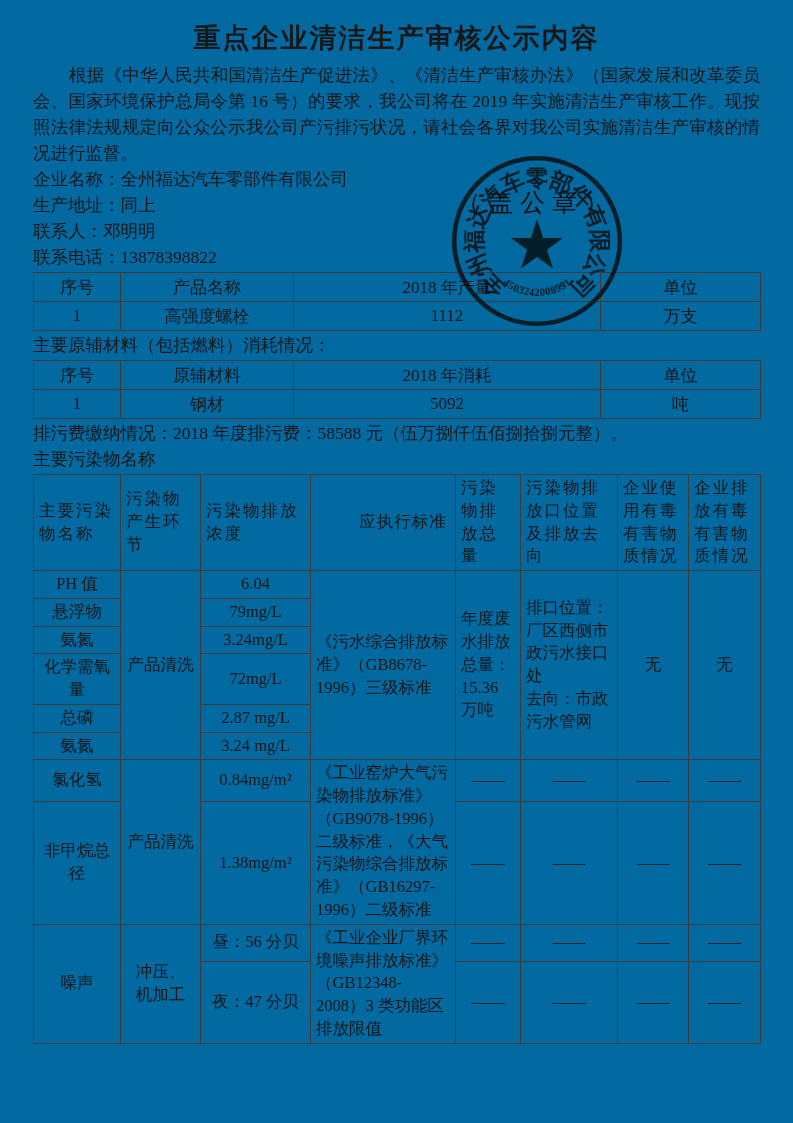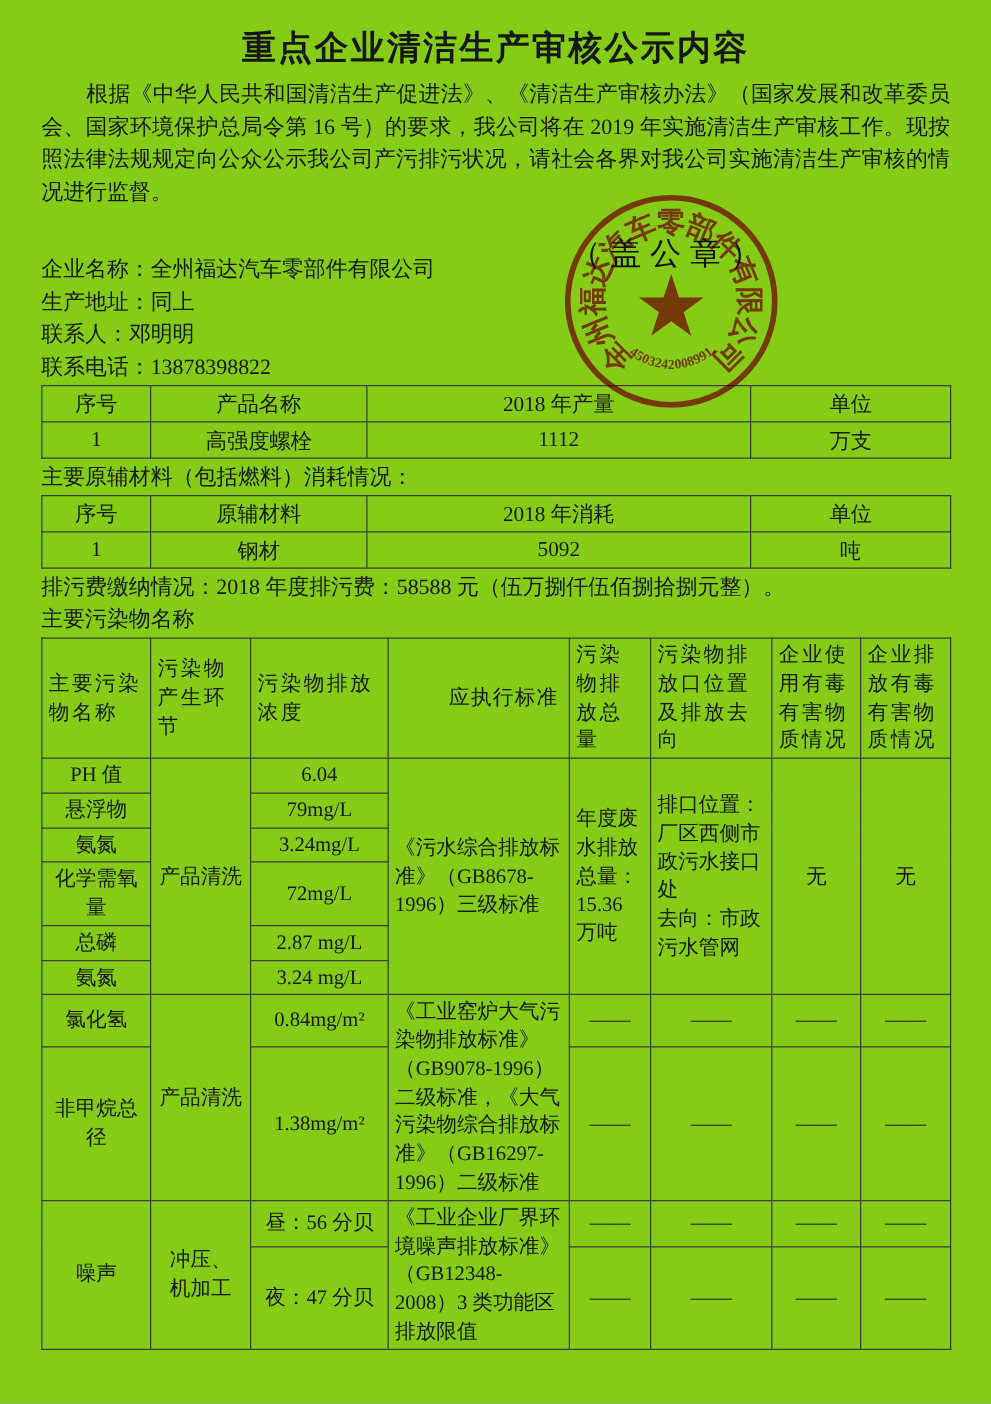--- a/index.html
+++ b/index.html
@@ -1,19 +1,19 @@
 <!DOCTYPE html>
 <html><head>
 <meta charset="utf-8">
 <style>
   html,body{margin:0;padding:0;background:#9a9a9a;}
   .page{
     position:relative;
     width:793px;height:1123px;
-    background:#84cc16;
+    background:#0369a1;
     box-sizing:border-box;
     padding:22px 33px 0 33px;
     font-family:"Liberation Serif","DejaVu Serif",serif;
     color:#171717;
     overflow:hidden;
   }
   .title{
     font-family:"Liberation Sans","DejaVu Sans",sans-serif;
     font-weight:700;
     font-size:27px;
@@ -22,21 +22,21 @@
     letter-spacing:2px;
     margin:0 0 8px 0;
   }
   .intro{
     font-size:17.5px;
     line-height:26px;
     text-align:justify;
     text-indent:36px;
     margin:0;
   }
-  .fields{font-size:17.5px;line-height:26px;margin-top:36px;}
+  .fields{font-size:17.5px;line-height:26px;}
   .field-line{white-space:nowrap;}
   .sec-heading{
     font-size:17.5px;
     line-height:25px;
     margin:0;
   }
   table.simple{
     border-collapse:collapse;
     table-layout:fixed;
     width:727px;

